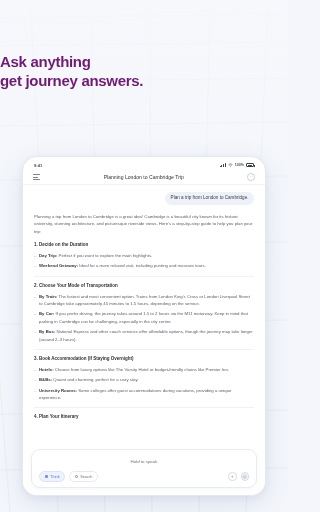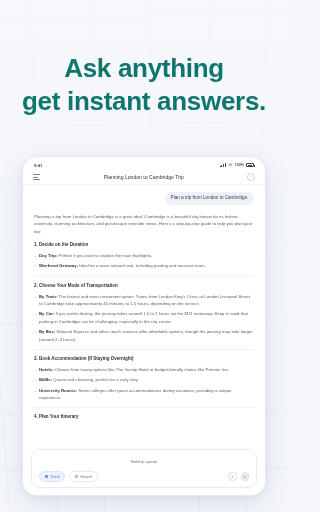--- a/index.html
+++ b/index.html
@@ -9,23 +9,22 @@
     background:#f4f6fb;
     position:relative;
   }
 
   
   #grid-bg { position:absolute; inset:0; z-index:0; }
 
   
   .headline {
     position:absolute; top:52px; left:0; right:0; z-index:2;
-    text-align:center;
-    color:#0f766e;
-    font-size:26px;
+    color:#701a75;
+    font-size:15px;
     font-weight:bold;
     line-height:1.28;
     letter-spacing:-0.3px;
   }
   .headline .l2 { display:block; }
 
   
   .tablet {
     position:absolute;
     left:22px; top:156px;
@@ -176,21 +175,21 @@
     <linearGradient id="fadeGrad" x1="0" y1="0" x2="0" y2="1">
       <stop offset="0%" stop-color="#f6f8fc" stop-opacity="0.85"></stop>
       <stop offset="35%" stop-color="#f6f8fc" stop-opacity="0.35"></stop>
       <stop offset="100%" stop-color="#f6f8fc" stop-opacity="0"></stop>
     </linearGradient>
   </defs>
 </svg>
 
 <div class="headline">
   <span>Ask anything</span>
-  <span class="l2">get instant answers.</span>
+  <span class="l2">get journey answers.</span>
 </div>
 
 <div class="tablet">
   <div class="screen">
 
     <div class="statusbar">
       <span>9:41</span>
       <span class="status-right">
         <span class="sb-bars">
             <i></i>

